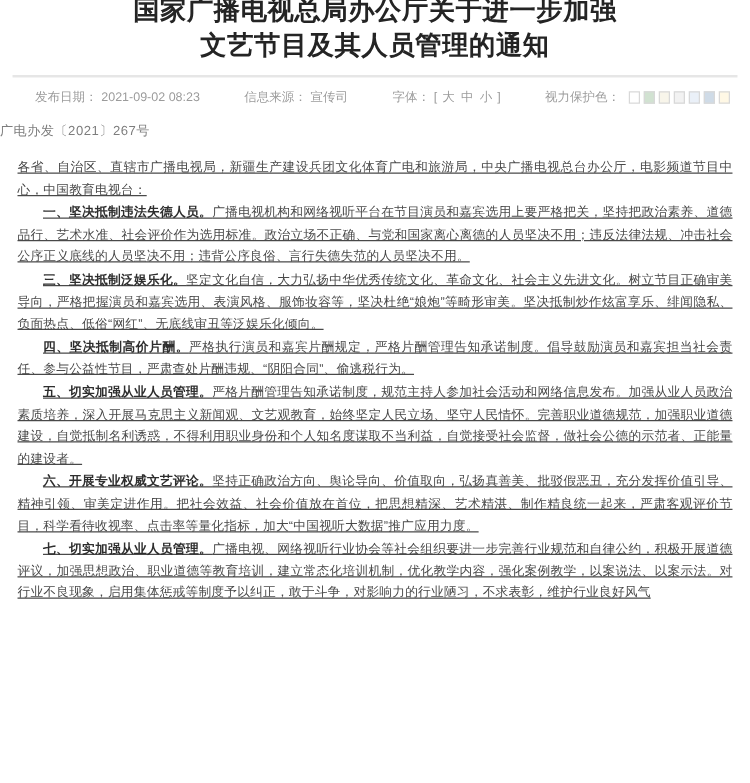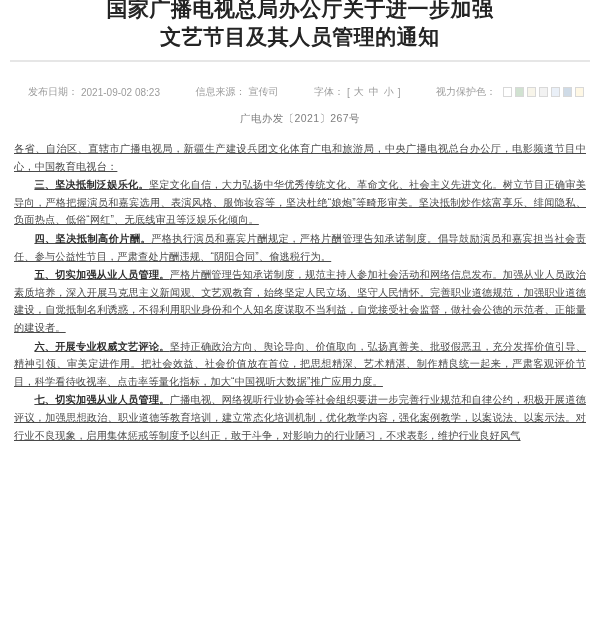--- a/index.html
+++ b/index.html
@@ -37,21 +37,21 @@
     height: 2px;
     background: #e4e4e4;
     margin: 9px 10px 0 10px;
   }
 
   
   .meta-bar {
     display: flex;
     align-items: center;
     justify-content: space-between;
-    padding: 23px 16px 0 28px;
+    padding: 9px 16px 0 28px;
     font-size: 10px;
     color: #9a9a9a;
     white-space: nowrap;
   }
   .meta-item {
     display: flex;
     align-items: center;
     gap: 3px;
   }
   .meta-label { color: #9a9a9a; }
@@ -72,21 +72,20 @@
   .swatch {
     width: 9px;
     height: 10px;
     border: 1px solid #d6d6d6;
     display: inline-block;
     box-sizing: border-box;
   }
 
   
   .doc-number {
-    text-align: center;
     font-size: 10.5px;
     color: #7d7d7d;
     margin-top: 13px;
     letter-spacing: 0.4px;
   }
 
   
   .doc-body {
     margin: 14px 14px 0 14px;
     font-size: 10.2px;
@@ -155,19 +154,20 @@
       </span>
   </div>
 
 </div>
 
 <div class="doc-number">广电办发〔2021〕267号</div>
 
 <div class="doc-body">
   <p class="p-flat">各省、自治区、直辖市广播电视局，新疆生产建设兵团文化体育广电和旅游局，中央广播电视总台办公厅，电影频道节目中心，中国教育电视台：</p>
   <div id="sections-container">
+      <p class="p-indent"><span class="sec-head">一、坚决抵制违法失德人员。</span><span>广播电视机构和网络视听平台在节目演员和嘉宾选用上要严格把关，坚持把政治素养、道德品行、艺术水准、社会评价作为选用标准。政治立场不正确、与党和国家离心离德的人员坚决不用；违反法律法规、冲击社会公序正义底线的人员坚决不用；违背公序良俗、言行失德失范的人员坚决不用。</span></p>
       <p class="p-indent"><span class="sec-head">三、坚决抵制泛娱乐化。</span><span>坚定文化自信，大力弘扬中华优秀传统文化、革命文化、社会主义先进文化。树立节目正确审美导向，严格把握演员和嘉宾选用、表演风格、服饰妆容等，坚决杜绝“娘炮”等畸形审美。坚决抵制炒作炫富享乐、绯闻隐私、负面热点、低俗“网红”、无底线审丑等泛娱乐化倾向。</span></p>
       <p class="p-indent"><span class="sec-head">四、坚决抵制高价片酬。</span><span>严格执行演员和嘉宾片酬规定，严格片酬管理告知承诺制度。倡导鼓励演员和嘉宾担当社会责任、参与公益性节目，严肃查处片酬违规、“阴阳合同”、偷逃税行为。</span></p>
       <p class="p-indent"><span class="sec-head">五、切实加强从业人员管理。</span><span>严格片酬管理告知承诺制度，规范主持人参加社会活动和网络信息发布。加强从业人员政治素质培养，深入开展马克思主义新闻观、文艺观教育，始终坚定人民立场、坚守人民情怀。完善职业道德规范，加强职业道德建设，自觉抵制名利诱惑，不得利用职业身份和个人知名度谋取不当利益，自觉接受社会监督，做社会公德的示范者、正能量的建设者。</span></p>
       <p class="p-indent"><span class="sec-head">六、开展专业权威文艺评论。</span><span>坚持正确政治方向、舆论导向、价值取向，弘扬真善美、批驳假恶丑，充分发挥价值引导、精神引领、审美定进作用。把社会效益、社会价值放在首位，把思想精深、艺术精湛、制作精良统一起来，严肃客观评价节目，科学看待收视率、点击率等量化指标，加大“中国视听大数据”推广应用力度。</span></p>
       <p class="p-indent"><span class="sec-head">七、切实加强从业人员管理。</span><span>广播电视、网络视听行业协会等社会组织要进一步完善行业规范和自律公约，积极开展道德评议，加强思想政治、职业道德等教育培训，建立常态化培训机制，优化教学内容，强化案例教学，以案说法、以案示法。对行业不良现象，启用集体惩戒等制度予以纠正，敢于斗争，对影响力的行业陋习，不求表彰，维护行业良好风气</span></p>
     </div>
 </div>
 
 </body></html>

